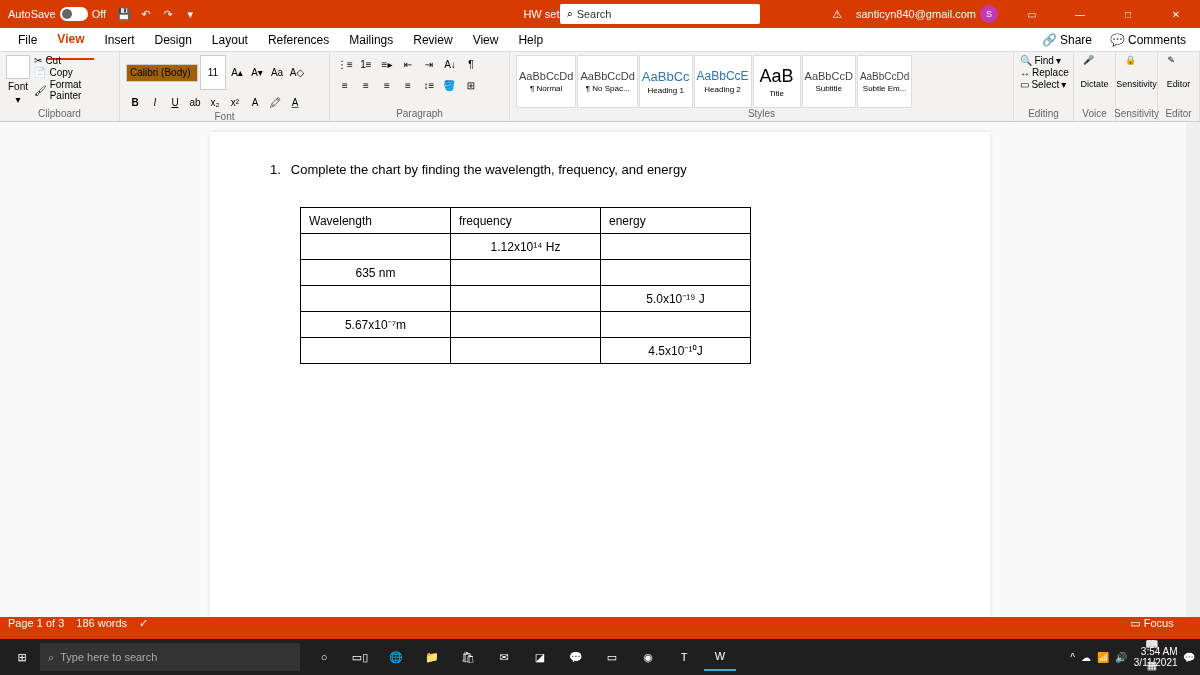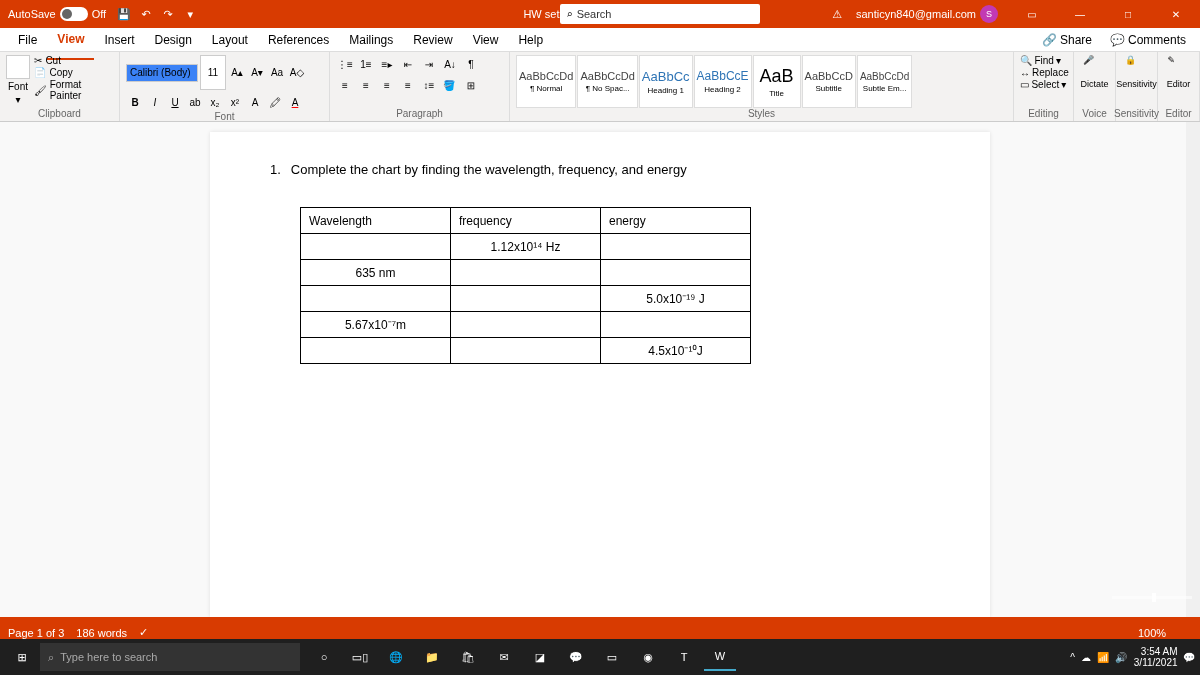--- a/index.html
+++ b/index.html
@@ -32,21 +32,21 @@
 .group-label { text-align:center; color:#666; font-size:10px; margin-top:auto; padding-bottom:1px; }
 .clipboard-grp { width:120px; }
 .paste-area { display:flex; gap:4px; }
 .paste-btn { display:flex; flex-direction:column; align-items:center; gap:2px; }
 .clip-icon { width:24px; height:24px; background:#fff; border:1px solid #ccc; }
 .clip-opts { display:flex; flex-direction:column; gap:1px; font-size:10px; }
 .clip-opts span { display:flex; align-items:center; gap:3px; }
 
 .font-grp { width:210px; }
 .font-row1 { display:flex; gap:2px; align-items:center; }
-.font-name { width:72px; height:18px; border:1px solid #ccc; background:#3b82f6; font-size:10px; padding:0 3px; }
+.font-name { width:72px; height:18px; border:1px solid #ccc; background:#a16207; font-size:10px; padding:0 3px; }
 .font-size { width:26px; height:35px; border:1px solid #ccc; background:#fff; font-size:10px; text-align:center; }
 .font-btn { width:18px; height:18px; display:flex; align-items:center; justify-content:center; }
 .font-row2 { display:flex; gap:2px; margin-top:3px; }
 
 .para-grp { width:180px; }
 .para-row { display:flex; gap:3px; align-items:center; }
 .para-btn { width:18px; height:18px; display:flex; align-items:center; justify-content:center; border:1px solid transparent; }
 
 .styles-grp { flex:1; }
 .styles-list { display:flex; gap:1px; overflow:hidden; height:59px; }
@@ -64,21 +64,21 @@
 
 .doc-area { height:495px; background:#f9f9f9; overflow:auto; position:relative; display:flex; justify-content:center; }
 .page { width:780px; background:#fff; margin-top:10px; padding:30px 60px; box-shadow:0 0 4px rgba(0,0,0,0.1); }
 .question { font-size:13px; margin-bottom:30px; display:flex; gap:10px; }
 .data-table { border-collapse:collapse; margin-left:30px; }
 .data-table td,.data-table th { border:1px solid #000; padding:4px 8px; font-size:12px; height:26px; text-align:center; }
 .data-table th { text-align:left; font-weight:400; width:150px; }
 .scroll-track { position:absolute; right:0; top:0; width:14px; height:100%; background:#f0f0f0; }
 
 
-.statusbar { height:22px; background:#d83b01; color:#fff; display:flex; align-items:flex-end; font-size:11px; padding:0 8px; gap:12px; }
+.statusbar { height:22px; background:#d83b01; color:#fff; display:flex; align-items:flex-start; font-size:11px; padding:0 8px; gap:12px; }
 .status-right { margin-left:auto; display:flex; align-items:center; gap:8px;flex-direction:column; }
 .zoom-slider { width:80px; height:3px; background:rgba(255,255,255,0.5); position:relative; }
 .zoom-slider::after { content:''; position:absolute; left:50%; top:-3px; width:4px; height:9px; background:#fff; }
 
 
 .taskbar { height:36px; background:#1f1f1f; display:flex; align-items:center; color:#fff; font-size:11px; padding:0 4px; }
 .start-btn { width:36px; height:36px; display:flex; align-items:center; justify-content:center; }
 .task-search { width:260px; height:28px; background:#333; display:flex; align-items:center; padding:0 8px; gap:6px; color:#aaa; }
 .task-icons { display:flex; gap:4px; margin-left:8px; }
 .task-icon { width:32px; height:28px; display:flex; align-items:center; justify-content:center; }

